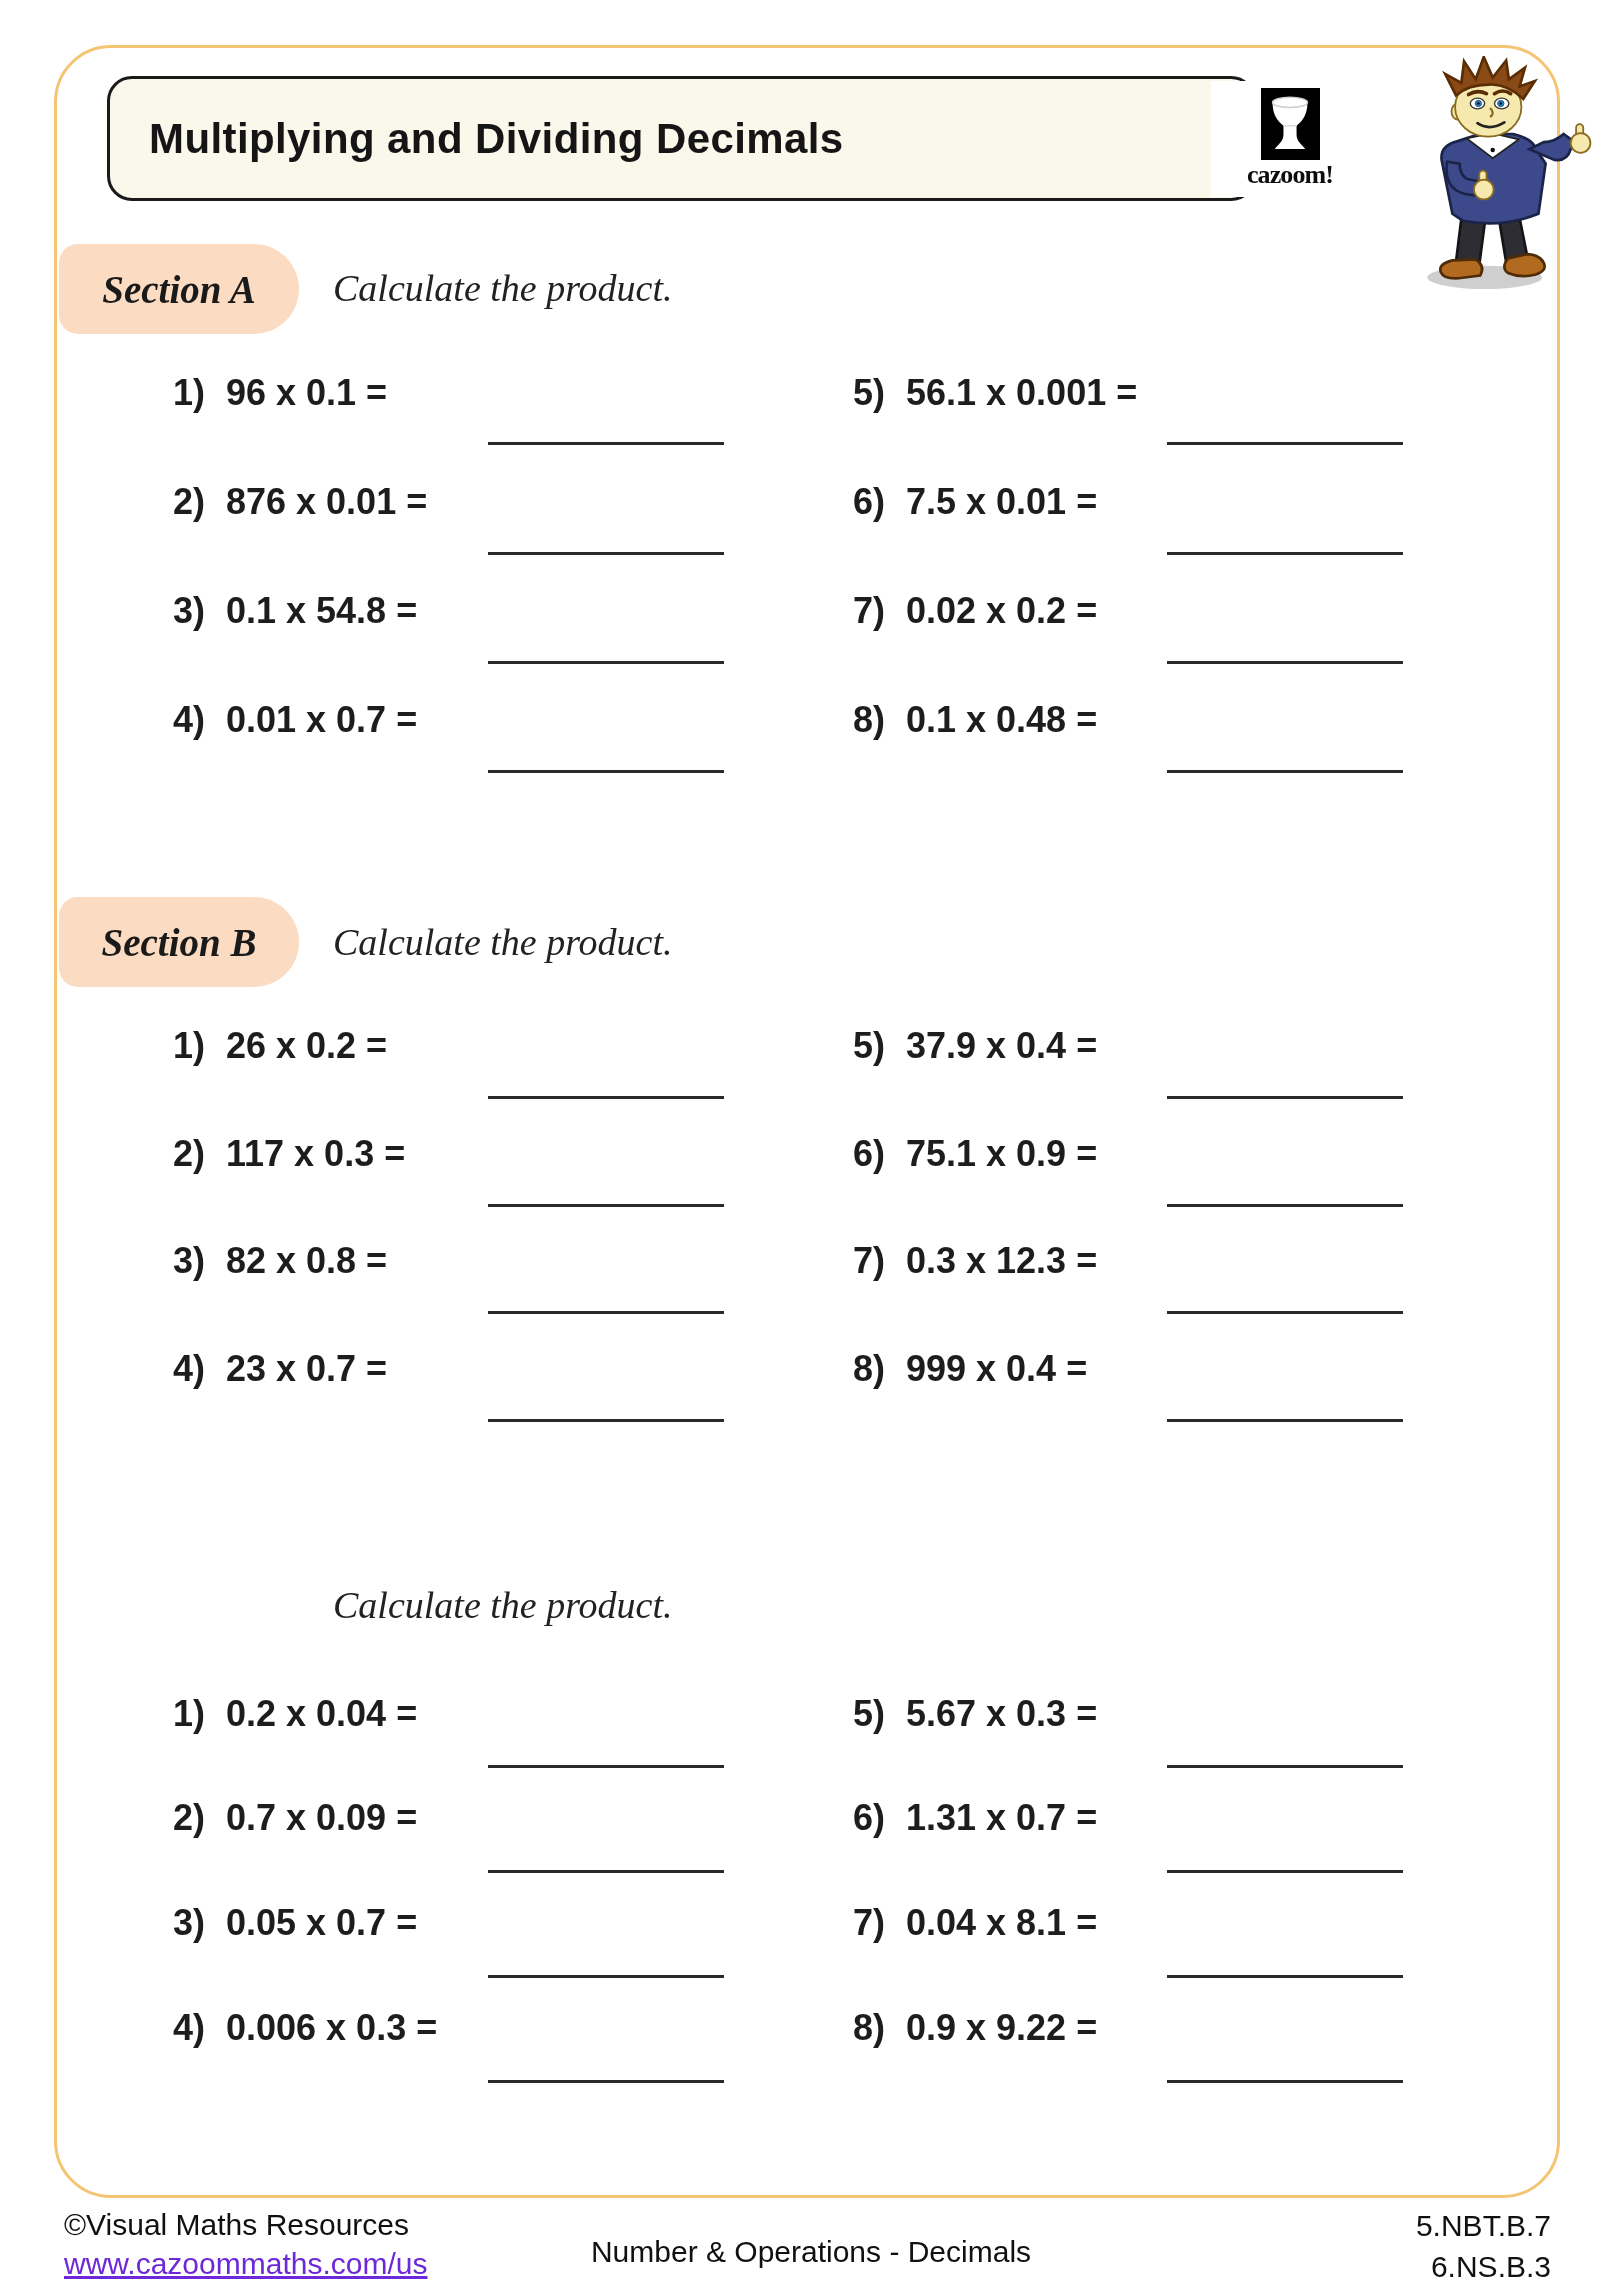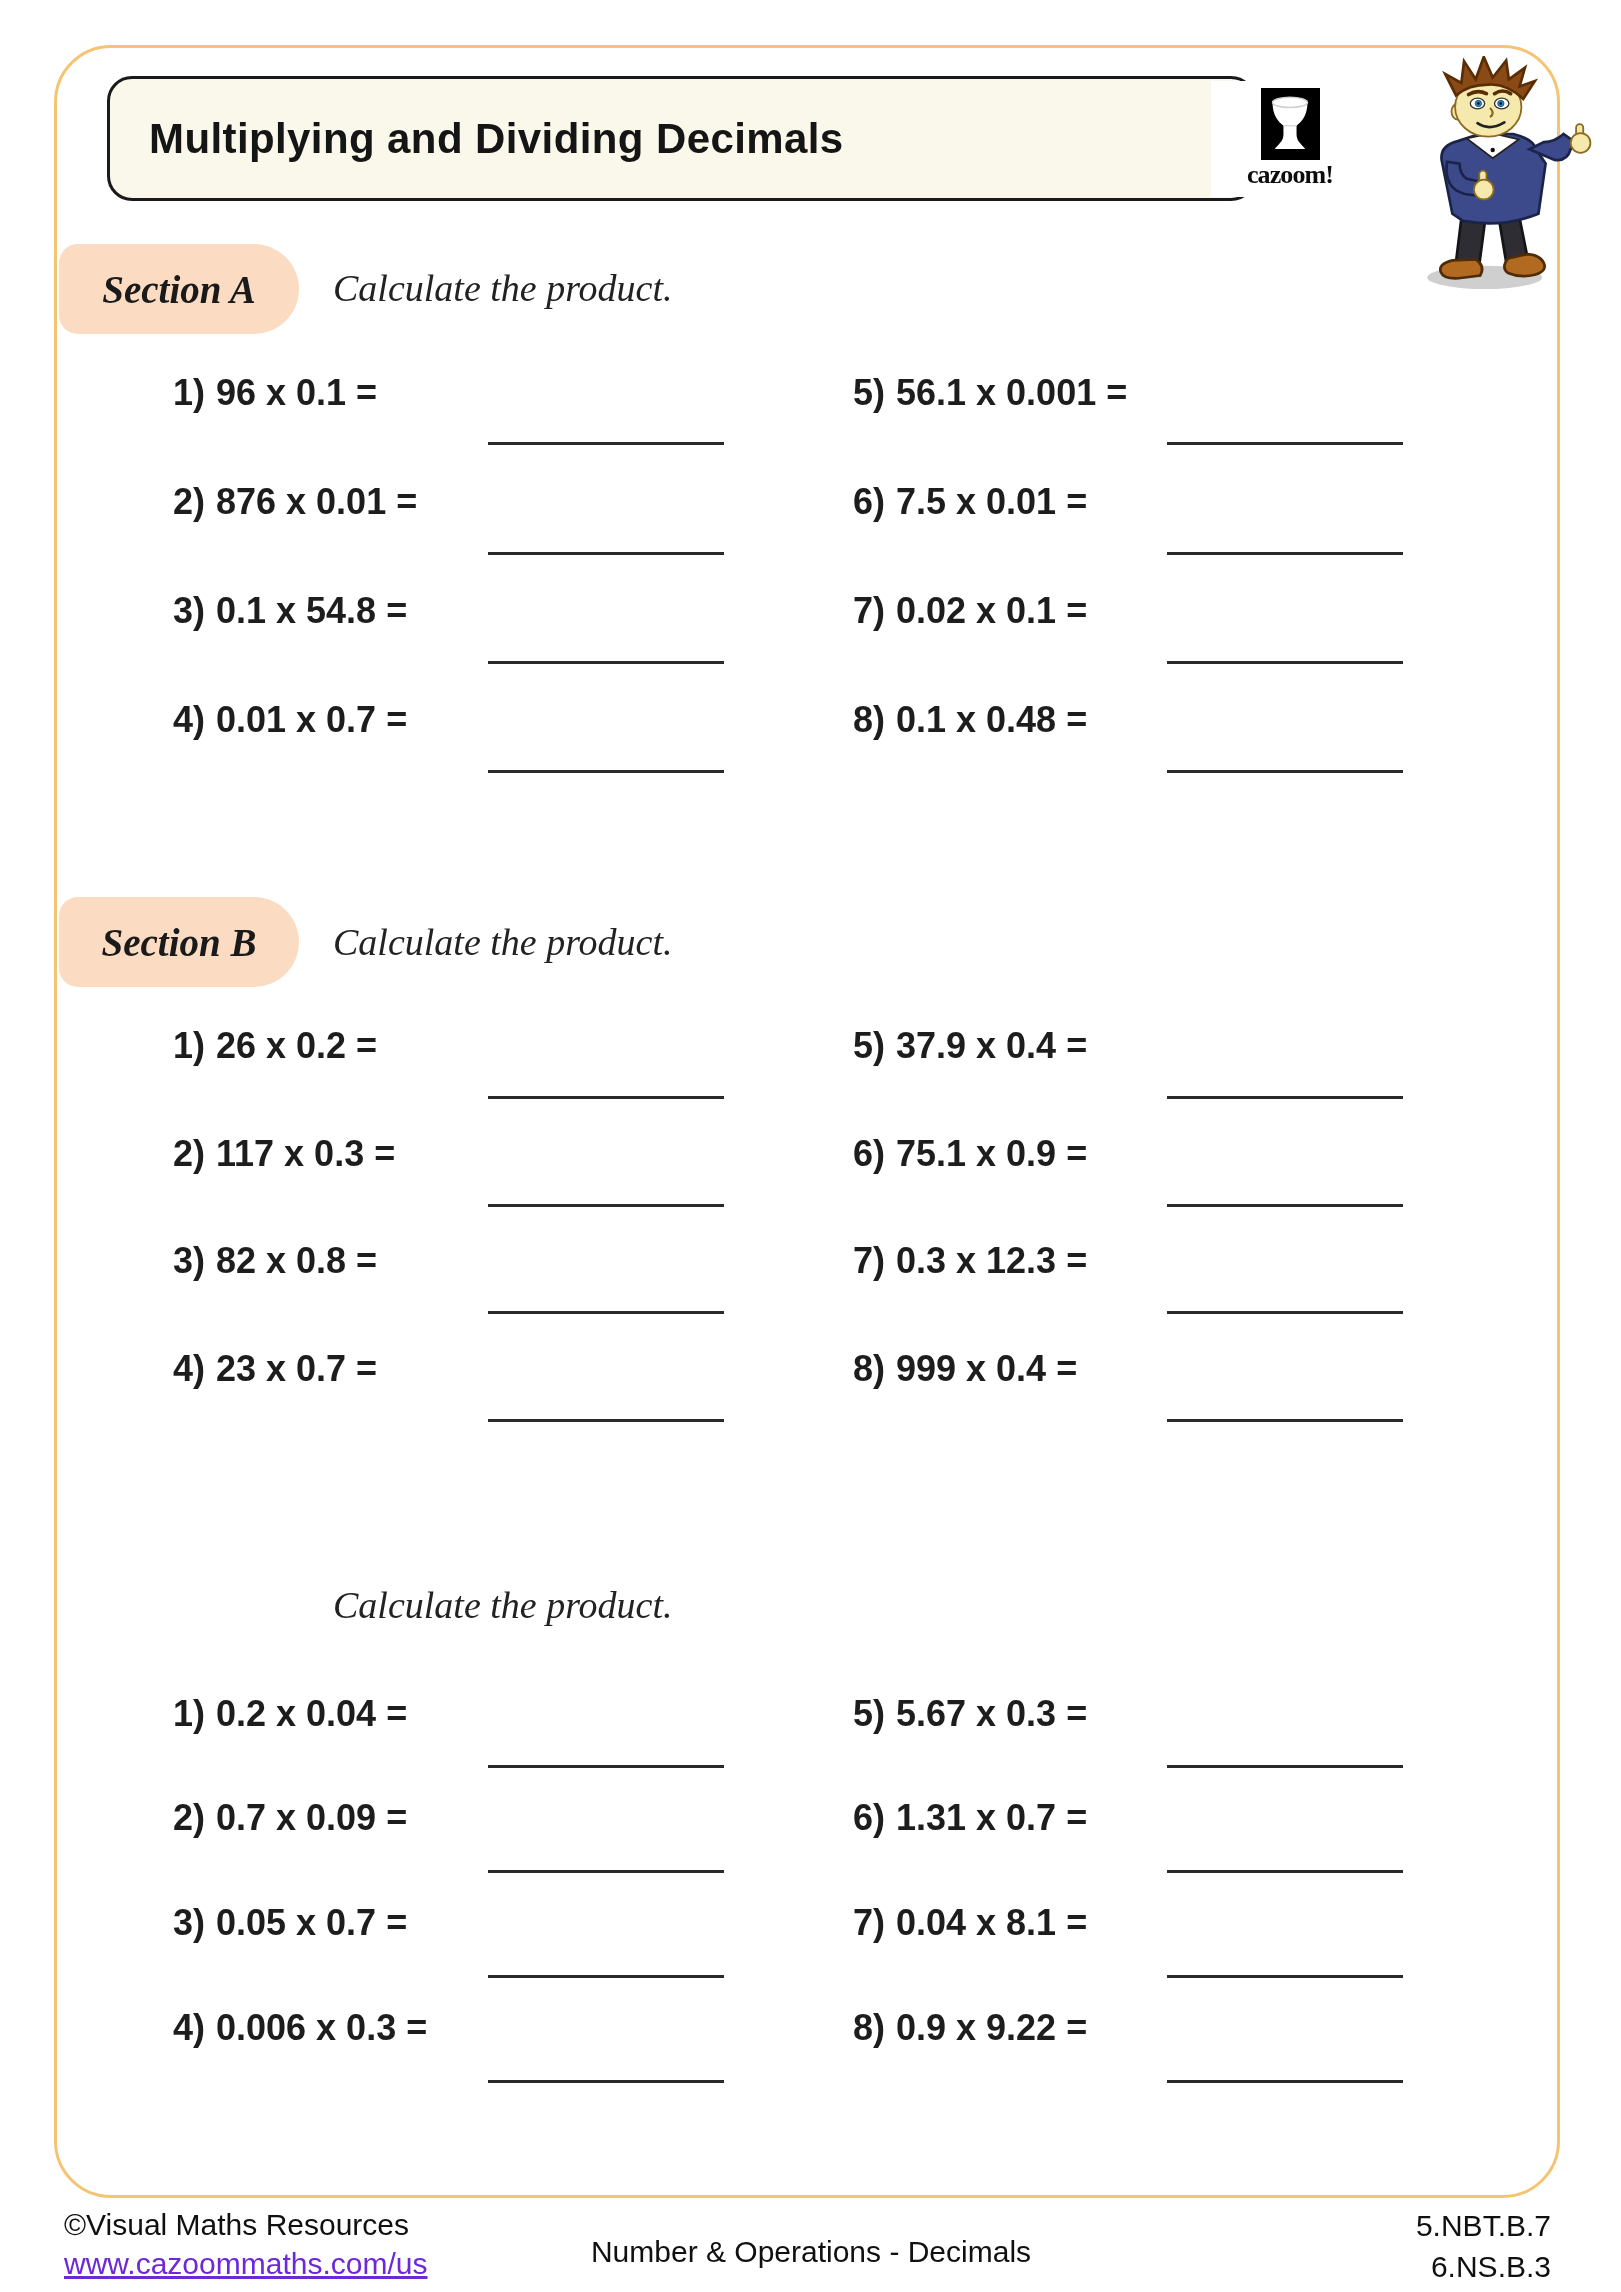--- a/index.html
+++ b/index.html
@@ -18,21 +18,21 @@
              letter-spacing:-0.9px;margin-top:0.9px;}
   .mascot{position:absolute;left:1377px;top:56px;}
   .pill{position:absolute;left:59px;width:240px;height:90px;background:#FBDCC2;
         border-radius:19.7px 47px 47px 19.7px;display:flex;align-items:center;justify-content:center;}
   .pill-label{font-family:"Liberation Serif",serif;font-style:italic;font-weight:bold;
               font-size:39px;color:#1a1a1a;}
   .instruction{position:absolute;left:333px;font-family:"Liberation Serif",serif;font-style:italic;
                font-size:38px;line-height:45px;color:#222;}
   .problem{position:absolute;display:flex;font-size:36px;font-weight:bold;line-height:39px;color:#1d1d1d;}
   .pnum{min-width:43px;}
-  .pexpr{margin-left:0;white-space:nowrap;}
+  .pexpr{margin-left:10px;white-space:nowrap;}
   .answer-line{position:absolute;width:236px;border-top:3.6px solid #2a2a2a;}
   .foot{position:absolute;font-size:30px;line-height:39px;color:#101010;}
   .foot-left{left:64px;top:2205px;}
   .foot-center{left:0;right:0;top:2232px;text-align:center;}
   .foot-right{right:71px;top:2205px;text-align:right;line-height:41px;}
   .foot-link{color:#6d28d9;text-decoration:underline;cursor:pointer;}
 </style>
 </head>
 <body>
 
@@ -126,21 +126,21 @@
     <span class="pexpr">56.1 x 0.001 =</span>
   </div>
   <div class="answer-line" style="left:1167px;top:442px;"></div>
   <div class="problem" style="left:853px;top:482px;">
     <span class="pnum">6)</span>
     <span class="pexpr">7.5 x 0.01 =</span>
   </div>
   <div class="answer-line" style="left:1167px;top:552px;"></div>
   <div class="problem" style="left:853px;top:591px;">
     <span class="pnum">7)</span>
-    <span class="pexpr">0.02 x 0.1 =</span>
+    <span class="pexpr">0.02 x 0.2 =</span>
   </div>
   <div class="answer-line" style="left:1167px;top:661px;"></div>
   <div class="problem" style="left:853px;top:700px;">
     <span class="pnum">8)</span>
     <span class="pexpr">0.1 x 0.48 =</span>
   </div>
   <div class="answer-line" style="left:1167px;top:770px;"></div>
 
   <div class="pill" style="top:897px;">
     <span class="pill-label">Section B</span>

